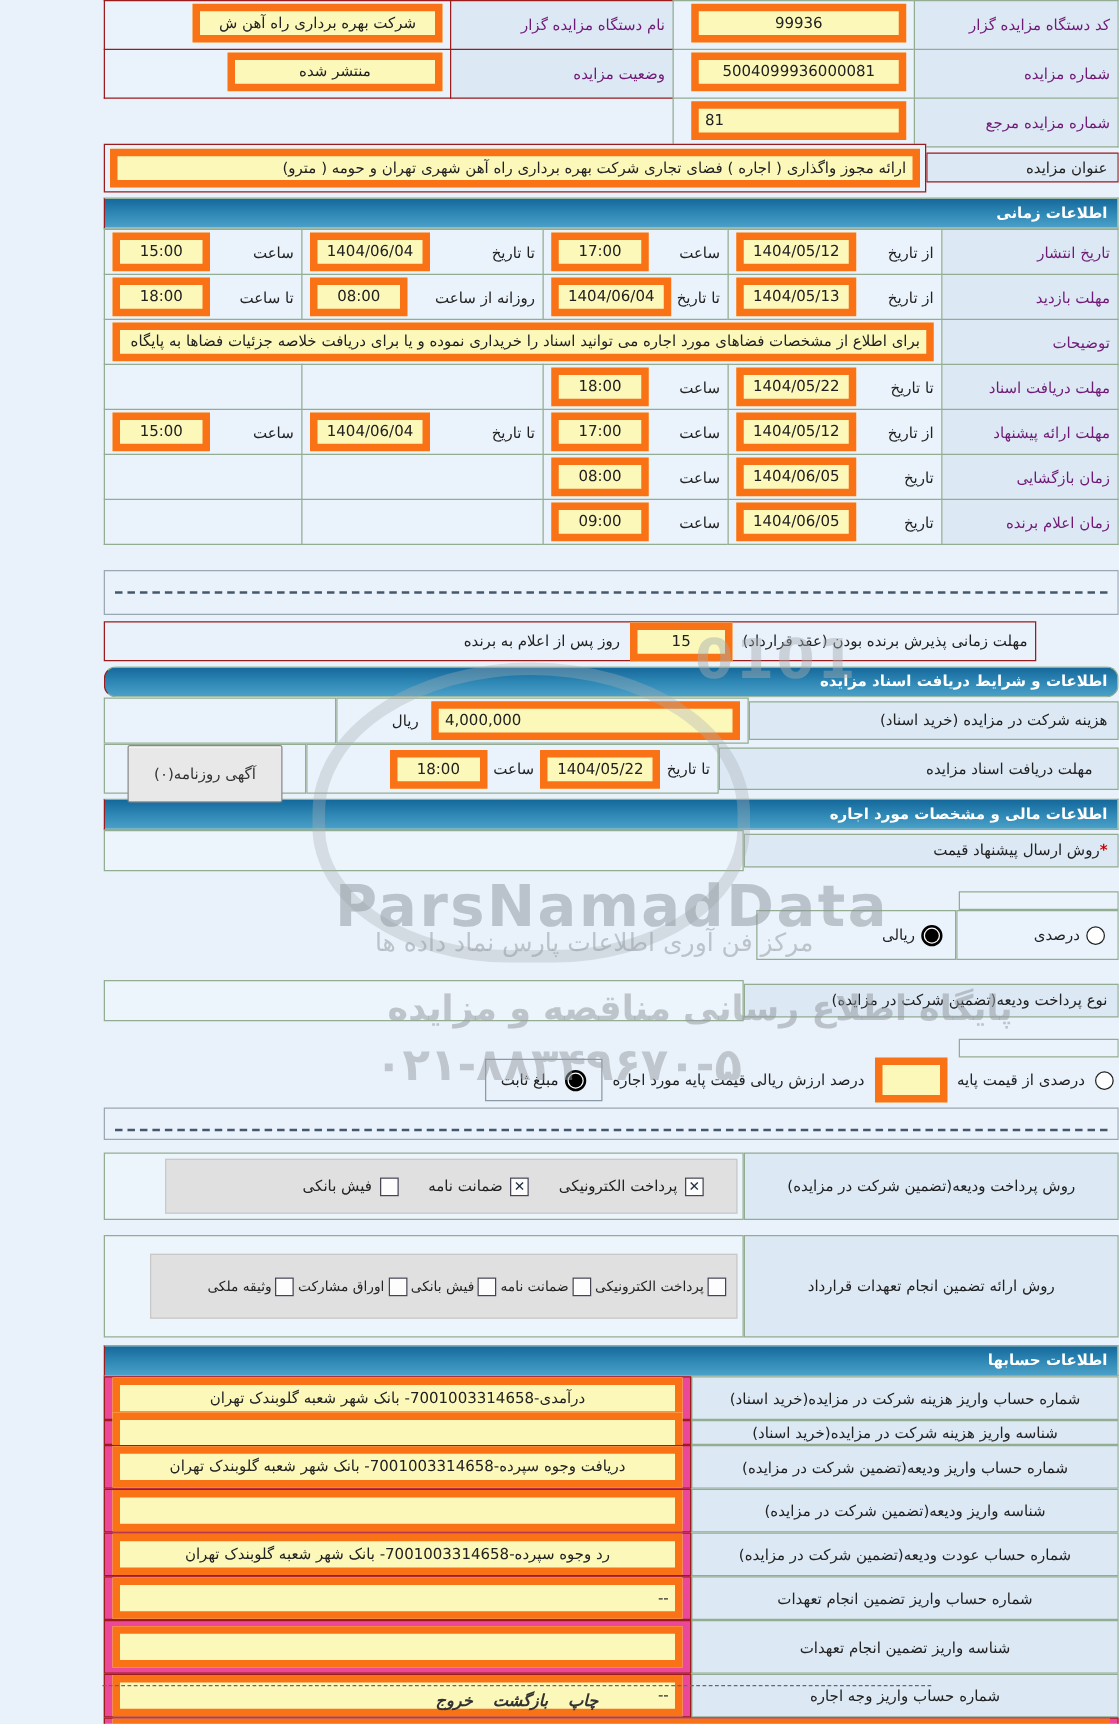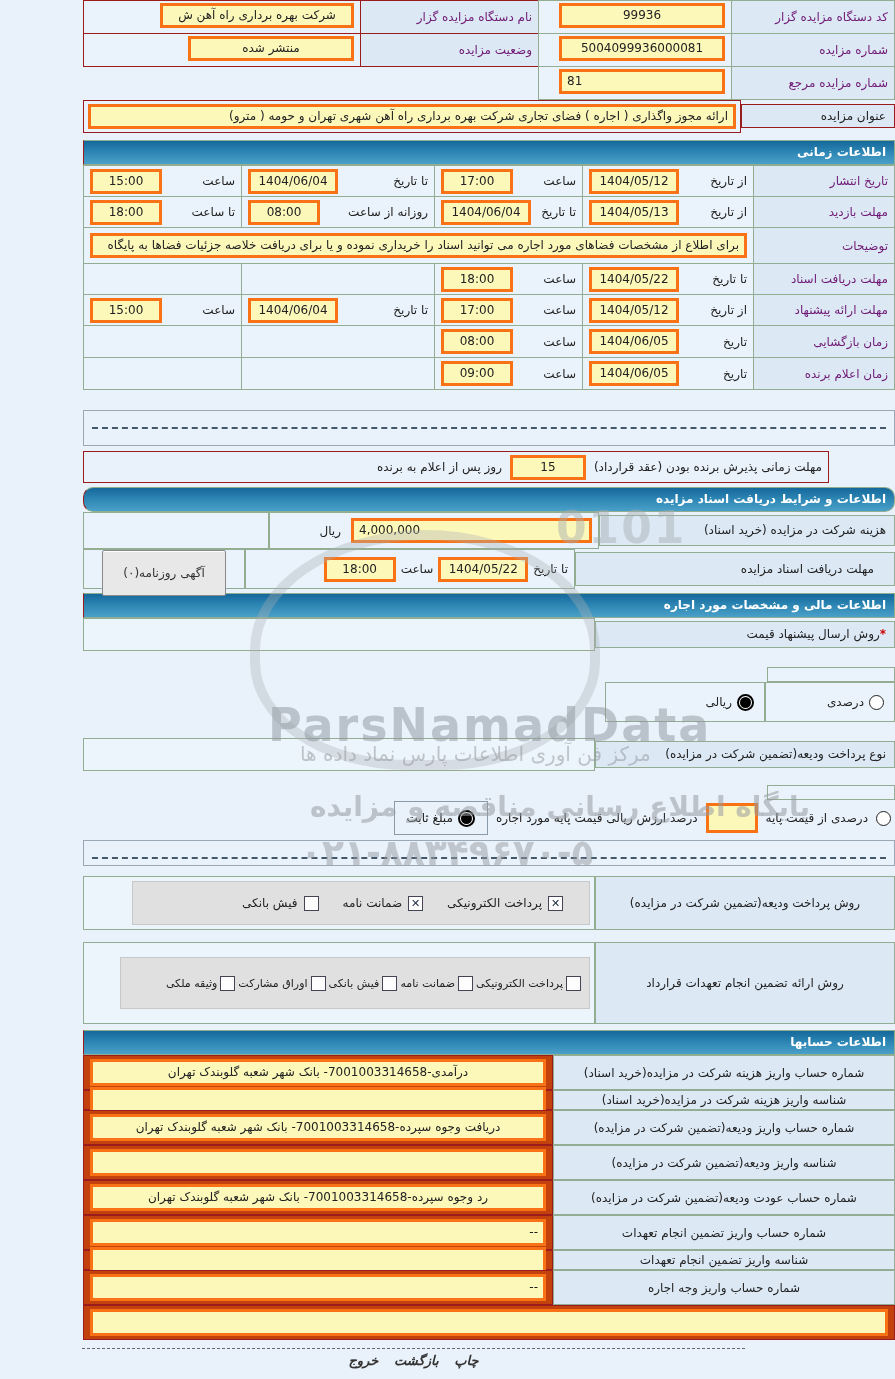--- a/index.html
+++ b/index.html
@@ -12,21 +12,21 @@
     position:relative;
     overflow:hidden;
   }
   .content{position:absolute;top:0;right:0;width:812px;}
   table{border-collapse:collapse;width:100%;}
   td{border:1px solid #93ad93;padding:2px 6px;vertical-align:middle;background:#e4eef8;}
   td.lbl{background:#dce9f5;color:#701a75;}
   td.val{background:#eaf3fb;}
   .red-b{border:1px solid #9b1c1c !important;}
   .inp{
-    background:#fcf8ba;border:3px solid #f97316;
+    background:#fcf8ba;border:6px solid #f97316;
     display:inline-block;height:17px;line-height:17px;
     padding:1px 5px;min-width:56px;text-align:center;
     white-space:nowrap;overflow:hidden;
   }
   .inp.wide{display:block;text-align:right;min-width:0;}
   .inp.num{text-align:left;}
   .sec-header{
     height:17px;line-height:17px;
     background:linear-gradient(180deg,#15689b 0%,#2b84b2 45%,#4aa0c8 100%);
     color:#fff;font-weight:bold;
@@ -63,21 +63,21 @@
     padding:3px 20px;color:#333;display:inline-block;cursor:pointer;
     box-shadow:inset 0 1px 0 #fff;
   }
   .req{color:#c00;font-weight:bold;}
   .acct-row{display:flex;align-items:stretch;}
   .acct-lbl{
     flex:0 0 298px;border:1px solid #93ad93;background:#dce9f5;
     display:flex;align-items:center;justify-content:center;text-align:center;padding:2px 21px;
   }
   .acct-val{
-    flex:1;border:1px solid #9b1c1c;background:#c2410c;
+    flex:1;border:1px solid #9b1c1c;background:#ec4899;
     display:flex;align-items:center;padding:3px 6px;
   }
   .acct-val .inp{flex:1;height:19px;line-height:19px;}
   .footer{
     position:absolute;left:82px;right:150px;top:1348px;
     border-top:1px dashed #667;padding-top:4px;text-align:center;
   }
   .footer a{
     font-family:"DejaVu Serif",serif;font-style:italic;font-weight:bold;
     color:#333;text-decoration:none;margin:0 6px;font-size:13px;
@@ -441,21 +441,21 @@
     <div class="acct-val">
         <span class="inp">رد وجوه سپرده-7001003314658- بانک شهر شعبه گلوبندک تهران</span>
       </div>
   </div>
   <div class="acct-row" style="height:35px;">
     <div class="acct-lbl">شماره حساب واریز تضمین انجام تعهدات</div>
     <div class="acct-val">
         <span class="inp" style="text-align:right;">--</span>
       </div>
   </div>
-  <div class="acct-row" style="height:20px;justify-content:center;">
+  <div class="acct-row" style="height:43px;justify-content:center;">
     <div class="acct-lbl">شناسه واریز تضمین انجام تعهدات</div>
     <div class="acct-val">
         <span class="inp"></span>
       </div>
   </div>
   <div class="acct-row" style="height:35px;">
     <div class="acct-lbl">شماره حساب واریز وجه اجاره</div>
     <div class="acct-val">
         <span class="inp" style="text-align:right;">--</span>
       </div>

